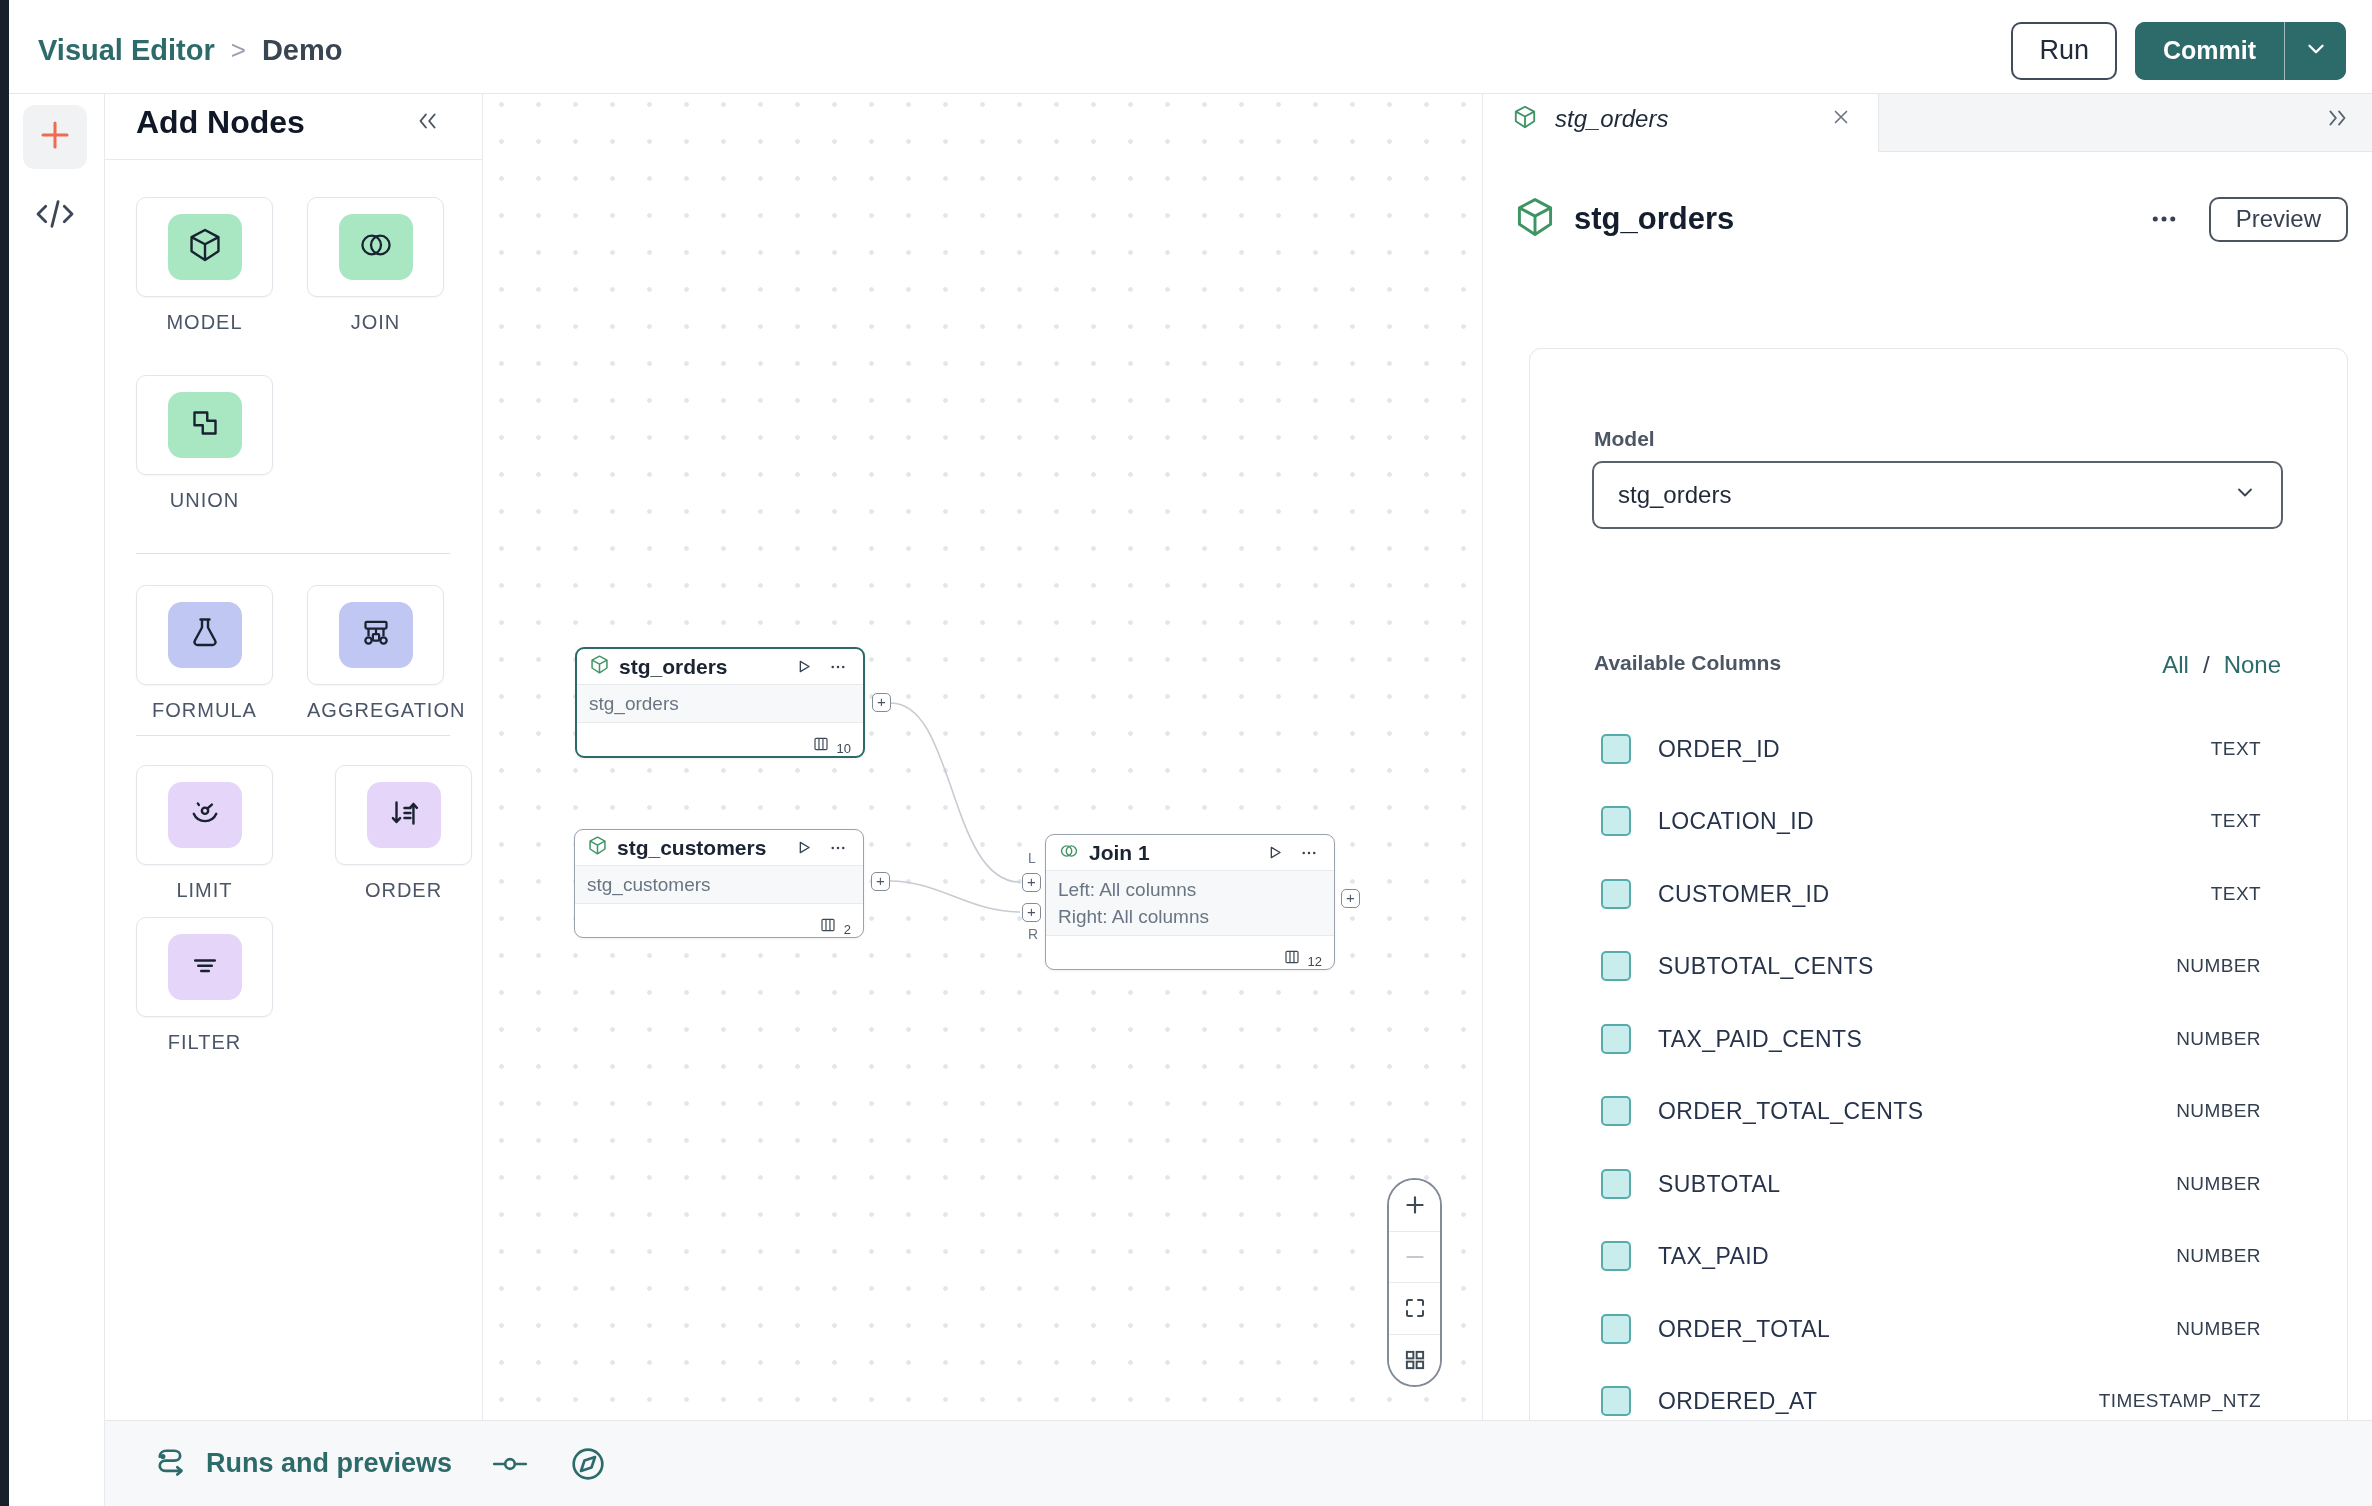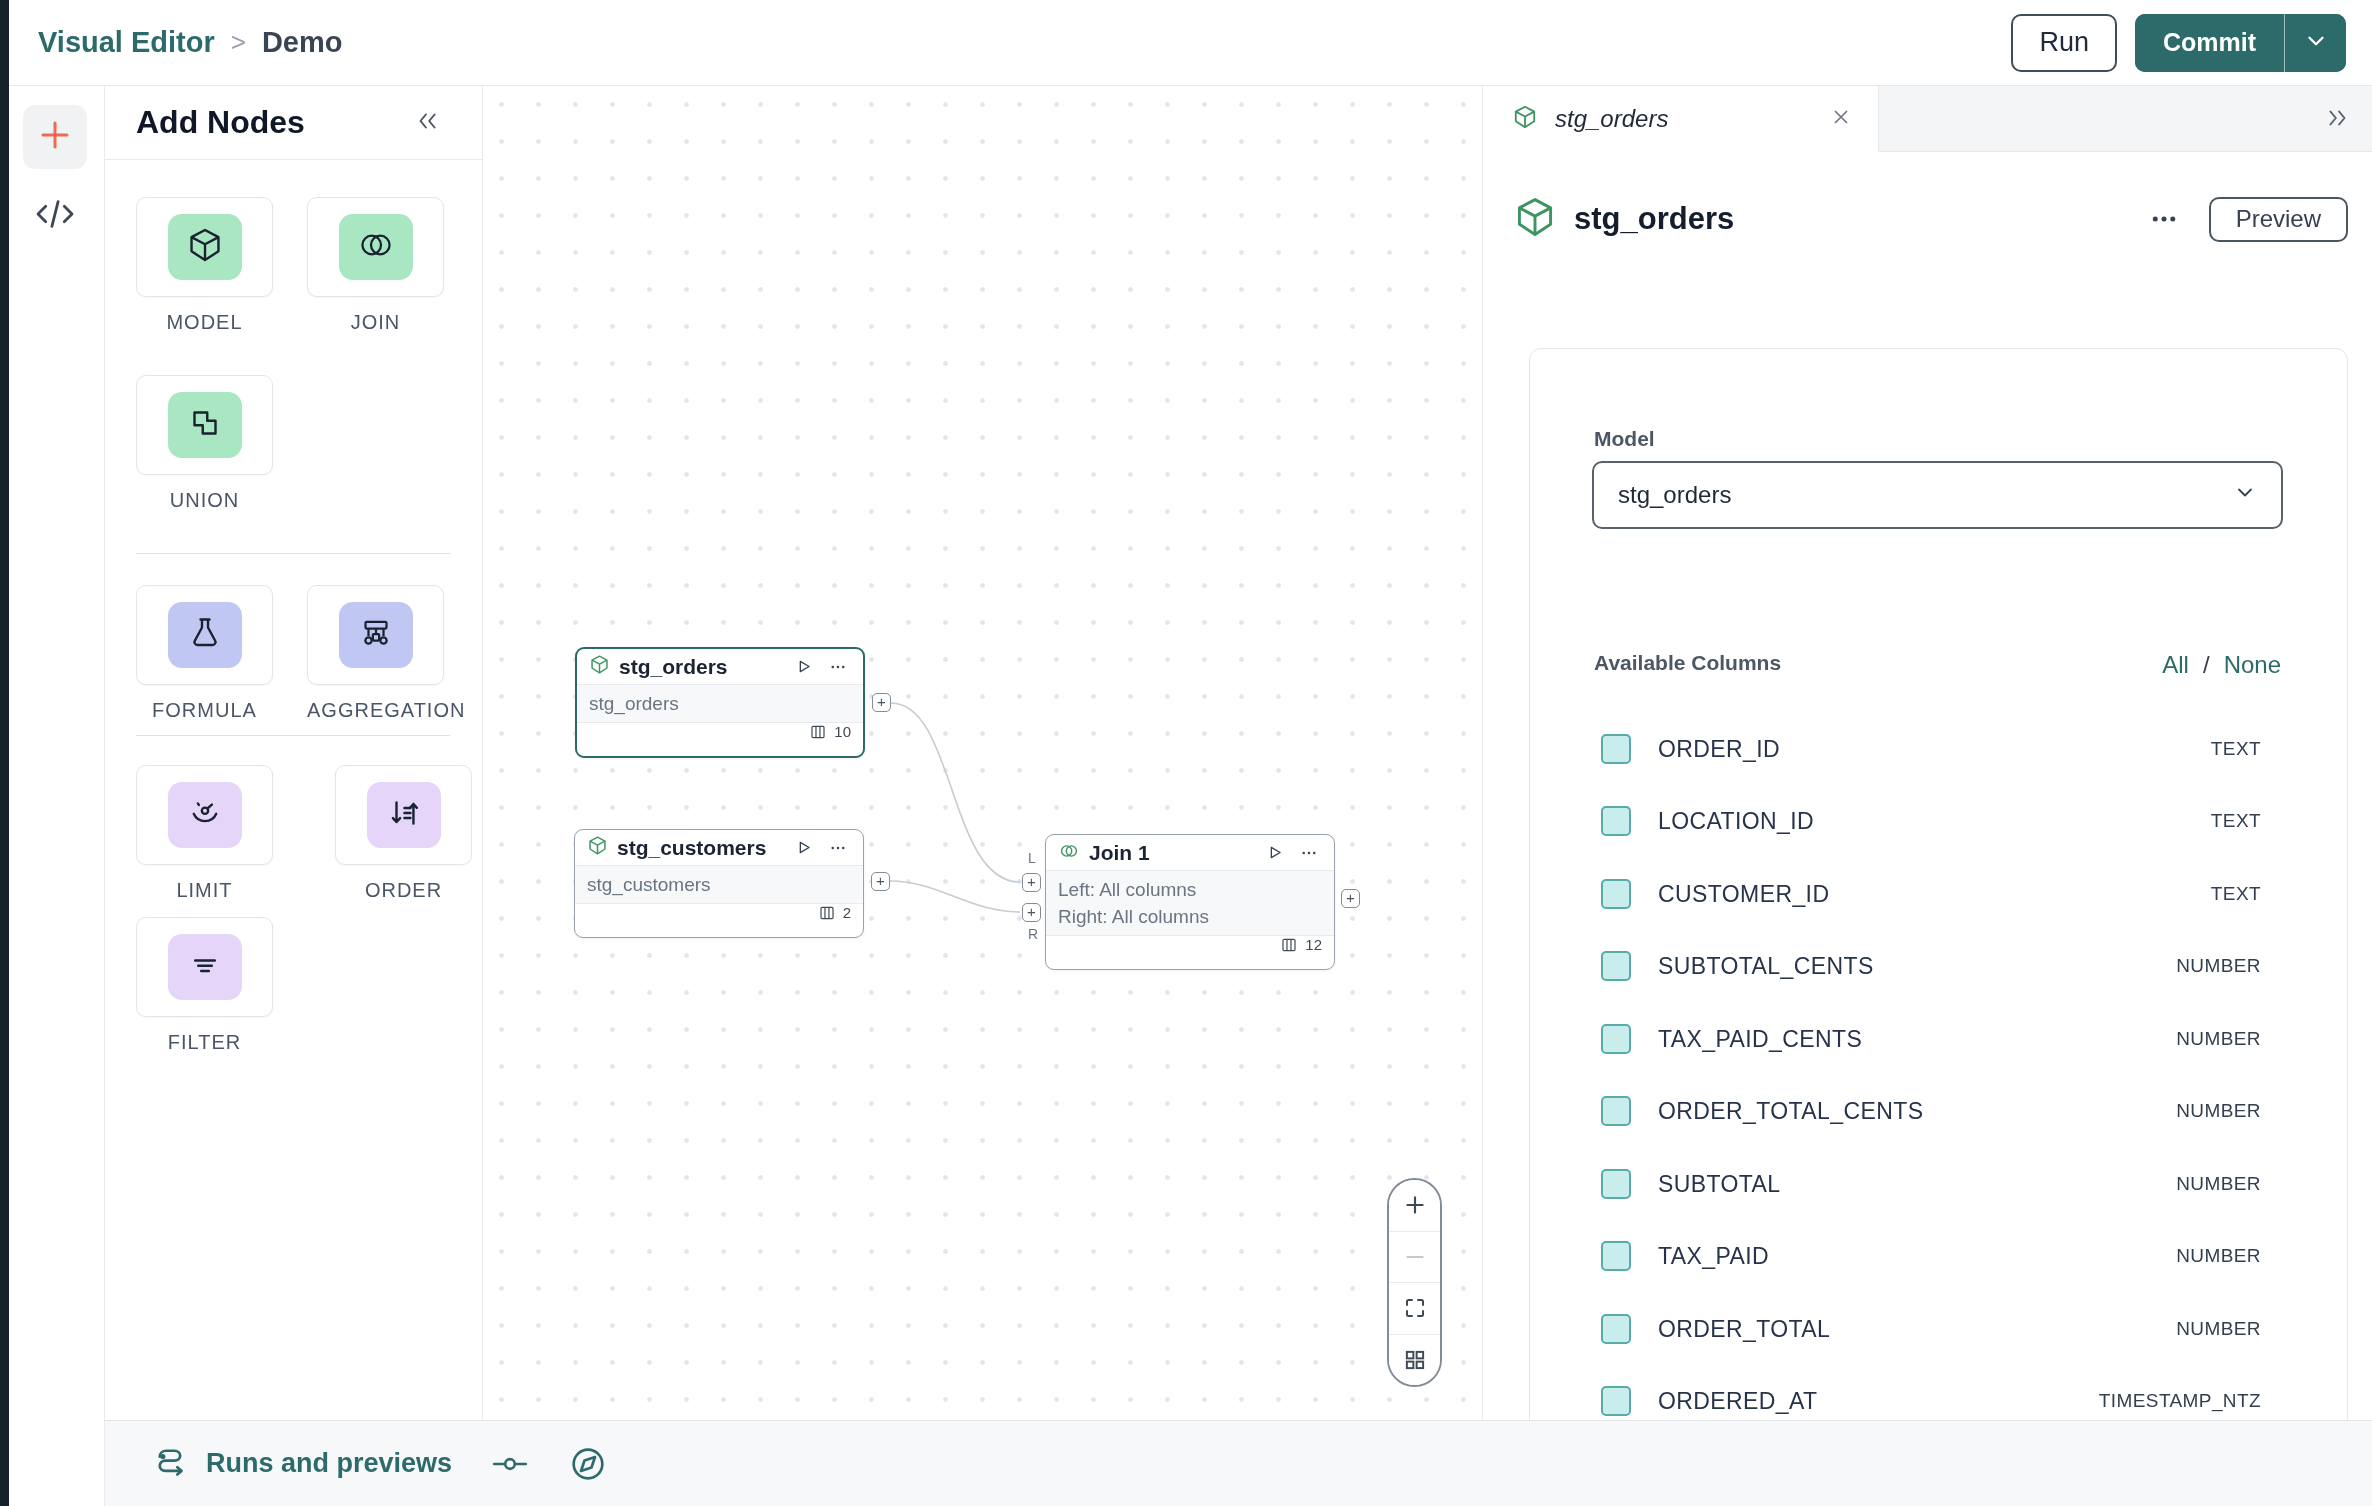--- a/index.html
+++ b/index.html
@@ -2,21 +2,21 @@
 <html><head>
 <meta charset="utf-8">
 <style>
   * { margin:0; padding:0; box-sizing:border-box; }
   html,body { background:#fff; }
   #app {
     position:relative; width:2372px; height:1506px; overflow:hidden;
     font-family:"Liberation Sans","DejaVu Sans",sans-serif; color:#2a3547; background:#fff;
   }
   
-  .topbar { position:absolute; left:0; top:0; width:2372px; height:86px; background:#fff;
+  .topbar { position:absolute; left:0; top:8px; width:2372px; height:86px; background:#fff;
     border-bottom:1px solid #e5e7eb; display:flex; align-items:center; justify-content:space-between;
     padding:0 26px 0 38px; z-index:6; }
   .breadcrumb { display:flex; align-items:center; gap:16px; font-size:29px; font-weight:bold; }
   .crumb-root { color:#2d6a6a; cursor:pointer; }
   .crumb-sep { color:#97a0ac; font-weight:400; font-size:26px; }
   .crumb-current { color:#3a4554; }
   .top-actions { display:flex; align-items:center; gap:18px; }
   .btn-run { height:58px; padding:0 26px; background:#fff; border:2px solid #414c5a; border-radius:10px;
     font-size:27px; color:#222b3a; font-family:inherit; cursor:pointer; }
   .commit-split { display:flex; height:58px; border-radius:10px; overflow:hidden; background:#2d6a6a; }
@@ -55,22 +55,22 @@
     border-right:1px solid #e8eaed; overflow:hidden; }
   .edges { position:absolute; left:0; top:0; width:1000px; height:1334px; }
   .flow-node { position:absolute; width:290px; background:#fff; border:1.5px solid #98a1ad; border-radius:9px;
     box-shadow:0 1px 3px rgba(16,24,40,.06); cursor:pointer; }
   .flow-node.selected { border:2px solid #2c6a68; }
   .fn-header { height:35px; display:flex; align-items:center; gap:9px; padding:0 12px; }
   .fn-title { font-size:21px; font-weight:bold; color:#1b2433; flex:1; white-space:nowrap; }
   .fn-icon-btn { display:flex; align-items:center; justify-content:center; width:26px; height:26px; cursor:pointer; }
   .fn-body { background:#f7f8fa; border-top:1px solid #e8eaed; border-bottom:1px solid #e8eaed;
     padding:5px 12px; font-size:19px; color:#6a7583; line-height:27px; }
-  .fn-footer { height:33px; display:flex; align-items:flex-start; justify-content:flex-end; gap:7px;
-    padding:0 12px; font-size:15px; color:#3f4a57; }
+  .fn-footer { height:33px; display:flex; align-items:flex-end; justify-content:flex-end; gap:7px;
+    padding:0 12px; font-size:13px; color:#3f4a57; }
   .handle { position:absolute; width:19px; height:19px; background:#fff; border:1.5px solid #828c98;
     border-radius:5px; color:#4b5563; font-size:15px; line-height:16px; text-align:center; cursor:crosshair; z-index:2; }
   .handle-label { position:absolute; font-size:14px; color:#6a7583; z-index:2; }
   .zoomctrl { position:absolute; left:904px; top:1092px; width:55px; height:209px; background:#fff;
     border:2px solid #828c98; border-radius:28px; display:flex; flex-direction:column; overflow:hidden; }
   .zc-btn { flex:1; display:flex; align-items:center; justify-content:center; cursor:pointer; background:#fff; border:none; }
   .zc-btn + .zc-btn { border-top:1px solid #e8eaed; }
   
   .inspector { position:absolute; left:1483px; top:86px; width:889px; height:1420px; background:#fff; }
   .insp-tabbar { position:absolute; left:0; top:0; width:100%; height:66px; background:#f4f5f6;

